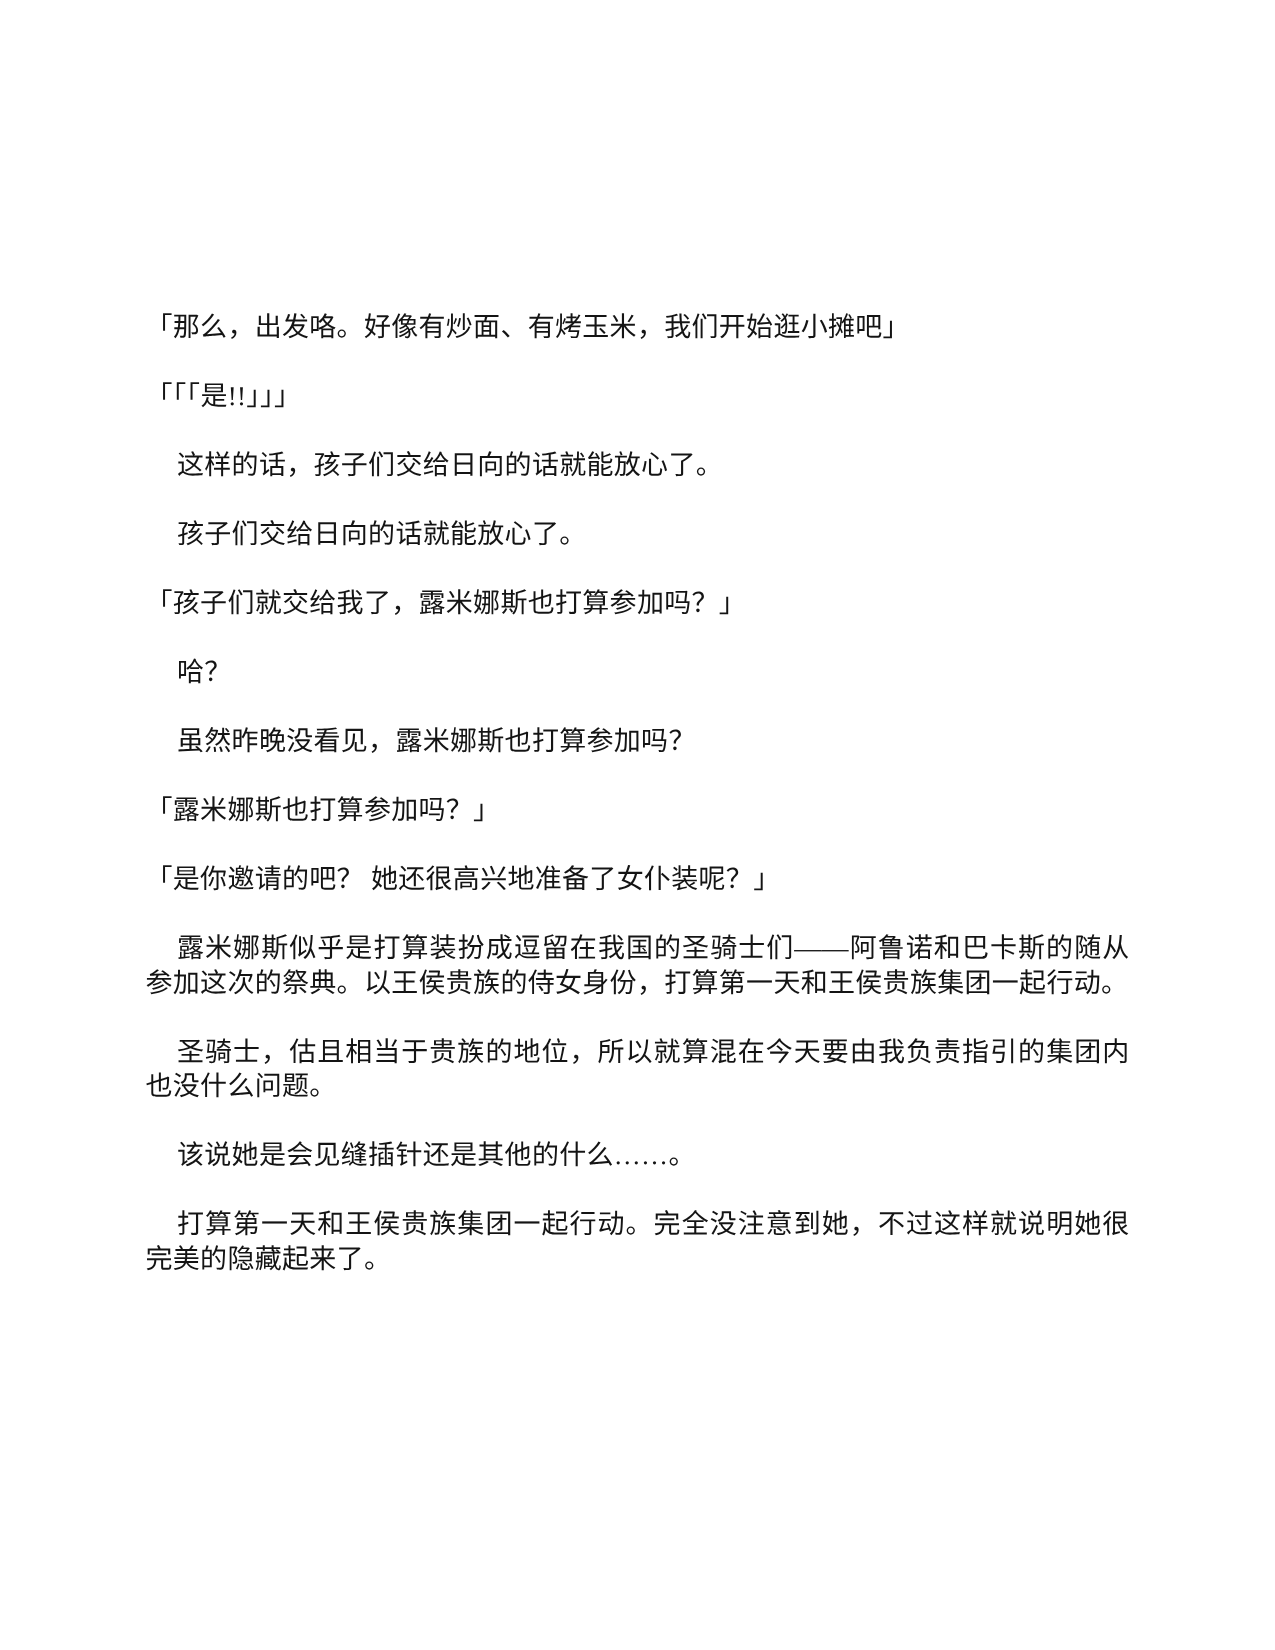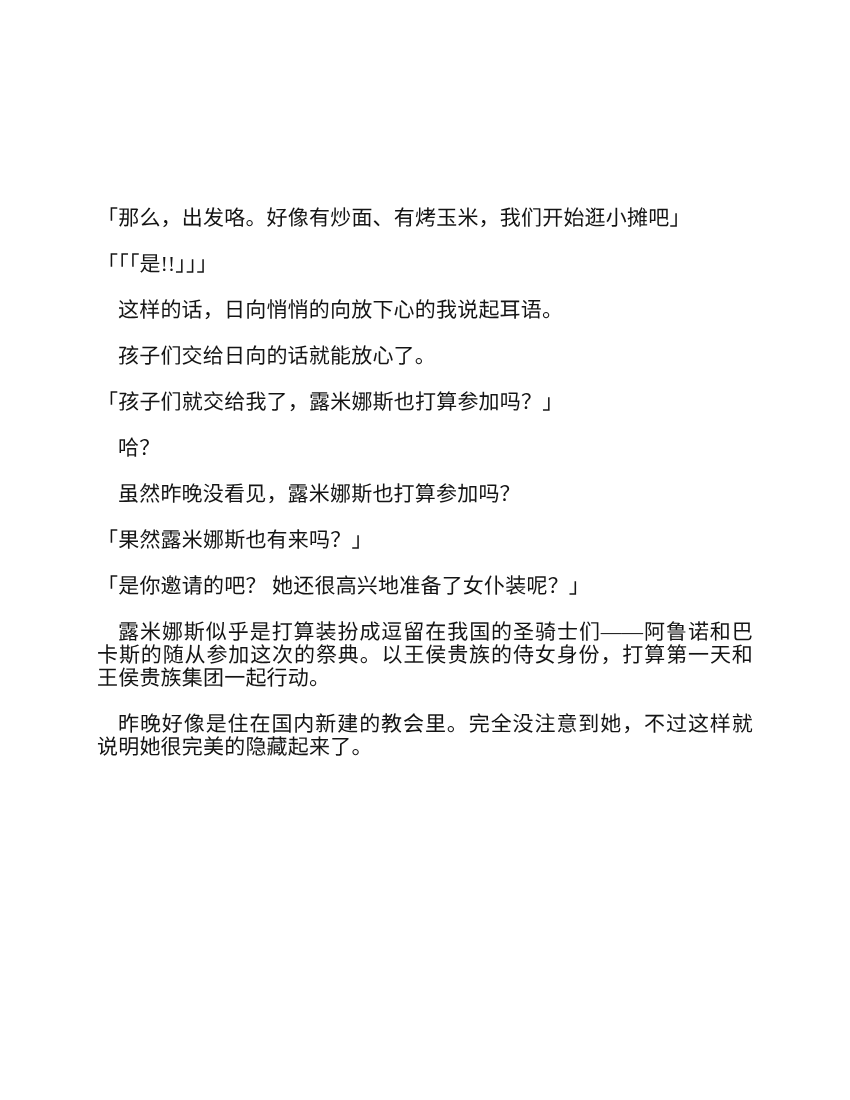--- a/index.html
+++ b/index.html
@@ -16,39 +16,41 @@
   }
   .page {
     box-sizing: border-box;
     width: 850px;
     height: 1100px;
     padding: 207px 97px 0 97px;
     background: #ffffff;
   }
   .para {
     margin: 0 0 23px 0;
-    font-size: 21px;
+    font-size: 18px;
     line-height: 23px;
     letter-spacing: 0.2px;
     text-align: justify;
     word-break: break-all;
     overflow-wrap: break-word;
   }
   .para.indent {
     text-indent: 21px;
   }
 </style>
 </head>
 <body>
 
 <div class="page">
   <p class="para">「那么，出发咯。好像有炒面、有烤玉米，我们开始逛小摊吧」</p>
   <p class="para">「「「是!!」」」</p>
-  <p class="para indent">这样的话，日向悄悄的向放下心的我说起耳语。</p>
+  <p class="para indent">这样的话，孩子们交给日向的话就能放心了。</p>
   <p class="para indent">孩子们交给日向的话就能放心了。</p>
   <p class="para">「孩子们就交给我了，露米娜斯也打算参加吗？」</p>
   <p class="para indent">哈？</p>
   <p class="para indent">虽然昨晚没看见，露米娜斯也打算参加吗？</p>
-  <p class="para">「果然露米娜斯也有来吗？」</p>
+  <p class="para">「露米娜斯也打算参加吗？」</p>
   <p class="para">「是你邀请的吧？ 她还很高兴地准备了女仆装呢？」</p>
   <p class="para indent">露米娜斯似乎是打算装扮成逗留在我国的圣骑士们——阿鲁诺和巴卡斯的随从参加这次的祭典。以王侯贵族的侍女身份，打算第一天和王侯贵族集团一起行动。</p>
-  <p class="para indent">昨晚好像是住在国内新建的教会里。完全没注意到她，不过这样就说明她很完美的隐藏起来了。</p>
+  <p class="para indent">圣骑士，估且相当于贵族的地位，所以就算混在今天要由我负责指引的集团内也没什么问题。</p>
+  <p class="para indent">该说她是会见缝插针还是其他的什么……。</p>
+  <p class="para indent">打算第一天和王侯贵族集团一起行动。完全没注意到她，不过这样就说明她很完美的隐藏起来了。</p>
 </div>
 
 </body></html>

